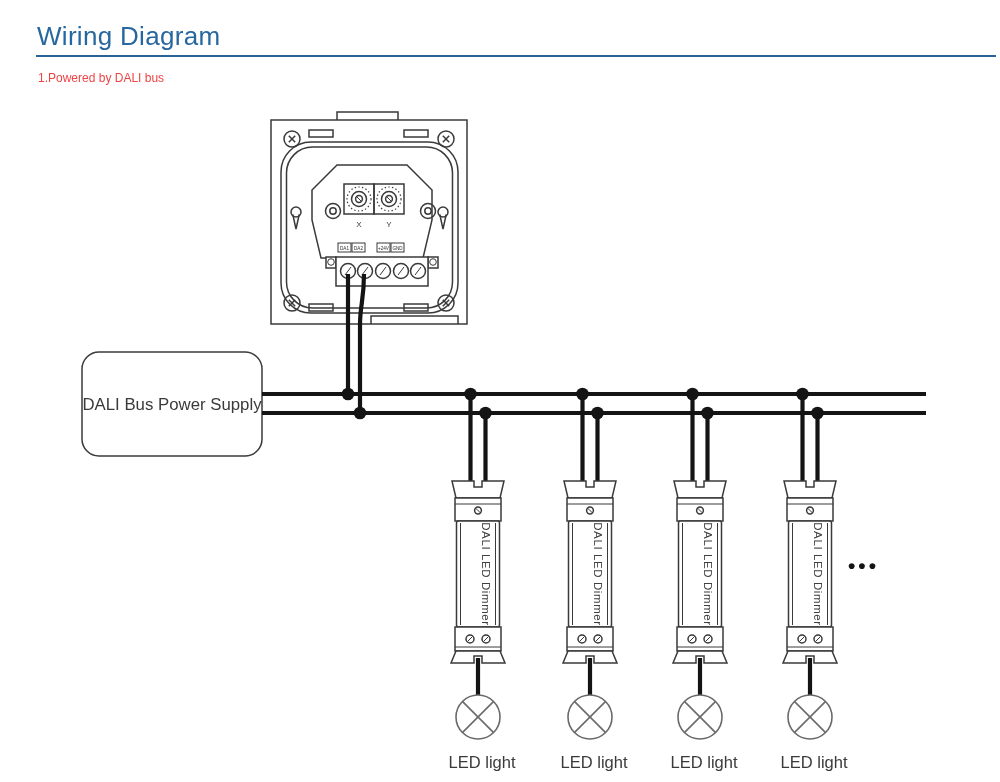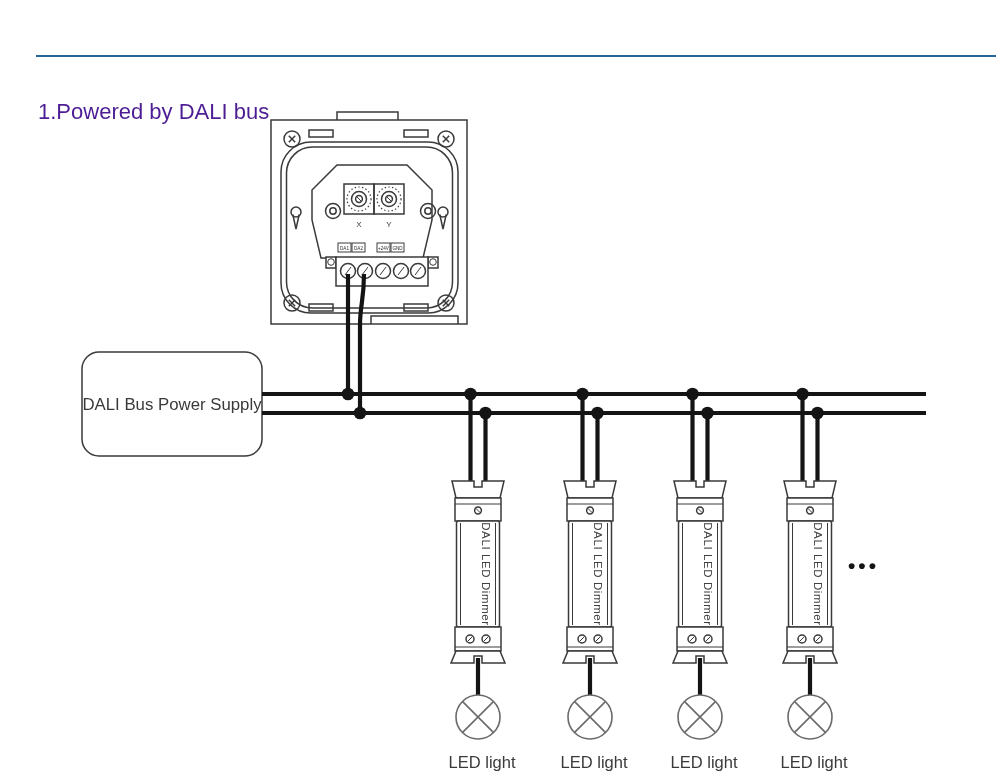--- a/index.html
+++ b/index.html
@@ -1,21 +1,21 @@
 <!DOCTYPE html>
 <html><head>
 <meta charset="utf-8">
 <style>
   html,body{margin:0;padding:0;background:#fff;}
   .page{position:relative;width:1000px;height:782px;background:#ffffff;overflow:hidden;
         font-family:"Liberation Sans",sans-serif;}
   .title{position:absolute;left:37px;top:21px;font-size:26px;font-weight:500;
          color:#27679f;letter-spacing:.3px;}
   .rule{position:absolute;left:36px;top:55px;width:960px;height:2px;background:#2a6496;}
-  .subtitle{position:absolute;left:38px;top:71px;font-size:22px;color:#4c1d95;margin-top:28px;}
+  .subtitle{position:absolute;left:38px;top:71px;font-size:12px;color:#ef4444;}
   svg{position:absolute;left:0;top:0;}
   
   .o{fill:#ffffff;stroke:#3a3a3a;stroke-width:1.5;}           
   .n{fill:none;stroke:#3a3a3a;stroke-width:1.5;}              
   .t{fill:none;stroke:#3a3a3a;stroke-width:1;}                
   .tk{fill:none;stroke:#3a3a3a;stroke-width:1.2;stroke-dasharray:1.4 2.3;} 
   .w{fill:none;stroke:#141414;stroke-width:4.2;}              
   .d{fill:#141414;stroke:none;}                               
   .lamp{fill:none;stroke:#6a6a6a;stroke-width:1.6;}
   text{fill:#3a3a3a;}
@@ -24,20 +24,21 @@
   .dim-label{font-size:11.5px;letter-spacing:.6px;fill:#404040;}
   .xy-label{font-size:8px;}
   .tiny-label{font-size:4.6px;fill:#2b2b2b;}
   .more{font-size:21px;font-weight:bold;letter-spacing:3px;fill:#141414;}
 </style>
 </head>
 <body>
 
 <div class="page">
 
+  <div class="title">Wiring Diagram</div>
   <div class="rule"></div>
   <div class="subtitle">1.Powered by DALI bus</div>
 
   <svg width="1000" height="782" viewBox="0 0 1000 782">
 
     <g>
       <rect class="n" x="82" y="352" width="180" height="104" rx="17"></rect>
       <text class="psu-label" x="172" y="410" text-anchor="middle">DALI Bus Power Supply</text>
     </g>
 

